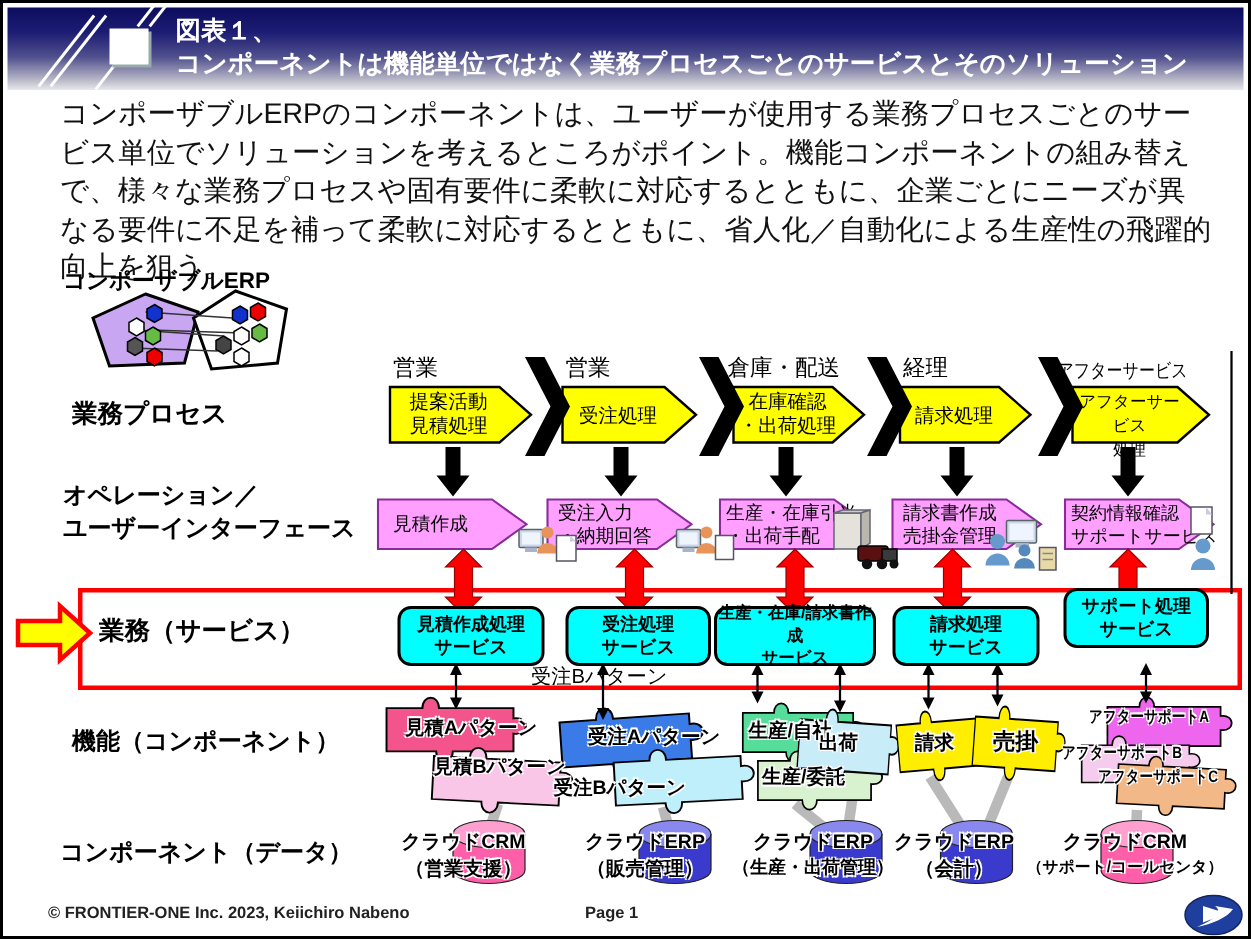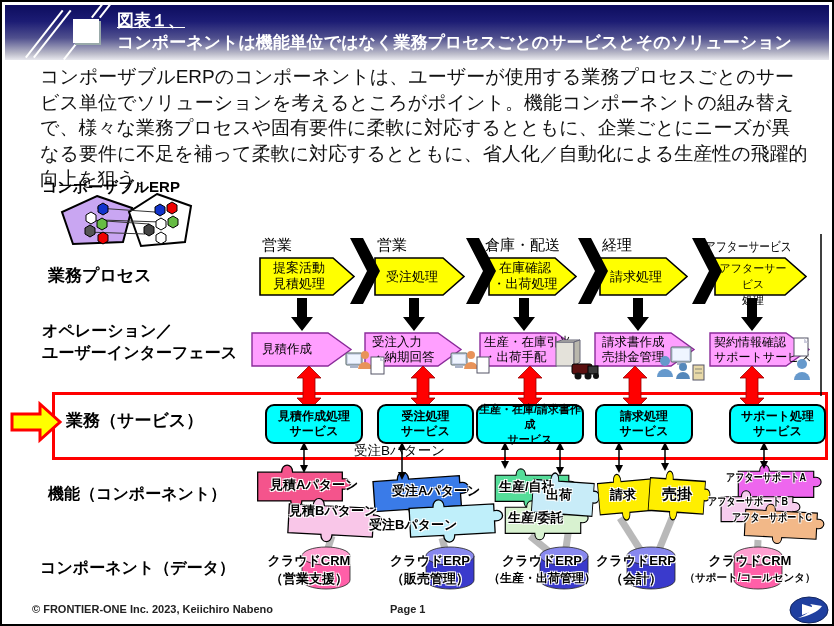--- a/index.html
+++ b/index.html
@@ -46,21 +46,21 @@
 
 <div class="slide">
 
   <div class="abs hdr">
     <div class="abs stripe" style="left:20px;top:52px;width:60px;"></div>
     <div class="abs stripe" style="left:28px;top:52px;width:60px;"></div>
     <div class="abs stripe" style="left:86px;top:12px;width:40px;"></div>
     <div class="abs stripe" style="left:94px;top:12px;width:40px;"></div>
     <div class="abs stripe" style="left:58px;top:54px;width:46px;"></div>
     <div class="abs deco-sq"></div>
-    <div class="abs hdr-t" style="left:112px;top:5px;text-decoration:underline;">図表１、</div>
+    <div class="abs hdr-t" style="left:112px;top:5px;">図表１、</div>
     <div class="abs hdr-t" style="left:112px;top:27px;">コンポーネントは機能単位ではなく業務プロセスごとのサービスとそのソリューション</div>
   </div>
 
   <div class="abs intro">コンポーザブルERPのコンポーネントは、ユーザーが使用する業務プロセスごとのサービス単位でソリューションを考えるところがポイント。機能コンポーネントの組み替えで、様々な業務プロセスや固有要件に柔軟に対応するとともに、企業ごとにニーズが異なる要件に不足を補って柔軟に対応するとともに、省人化／自動化による生産性の飛躍的向上を狙う。</div>
 
   <div class="abs rowlab" style="left:40px;top:176px;font-size:15px;">コンポーザブルERP</div>
   <svg class="abs" style="left:55px;top:190px;" width="140" height="62">
     <polygon points="40,4 75,16 66,50 16,52 5,20" fill="#C9A6F2" stroke="#000" stroke-width="2"></polygon>
     <polygon points="100,2 134,14 128,50 84,54 72,20" fill="#fff" stroke="#000" stroke-width="2"></polygon>
     <g stroke="#333" stroke-width="1">
@@ -255,21 +255,21 @@
     </svg>
 
   <div class="abs svcbox" style="left:263px;top:402px;width:94px;height:36px;">見積作成処理
 サービス</div>
   <div class="abs svcbox" style="left:375px;top:402px;width:93px;height:36px;">受注処理
 サービス</div>
   <div class="abs svcbox svc-s" style="left:474px;top:402px;width:104px;height:36px;">生産・在庫/請求書作成
 サービス</div>
   <div class="abs svcbox" style="left:593px;top:402px;width:94px;height:36px;">請求処理
 サービス</div>
-  <div class="abs svcbox" style="left:707px;top:402px;width:93px;height:36px;margin-left:20px;">サポート処理
+  <div class="abs svcbox" style="left:707px;top:390px;width:93px;height:36px;">サポート処理
 サービス</div>
 
   <div class="abs" style="left:352px;top:440px;font-size:13.5px;z-index:6;">受注Bパターン</div>
 
   <svg class="abs" style="left:0;top:0;z-index:5;" width="834" height="626">
     <g>
       <line class="thin" x1="302" y1="445" x2="302" y2="466"></line>
         <polygon class="thinhead" points="302,440 298,448 306,448"></polygon>
         <polygon class="thinhead" points="302,471 298,463 306,463"></polygon>
       <line class="thin" x1="400" y1="445" x2="400" y2="473"></line>

